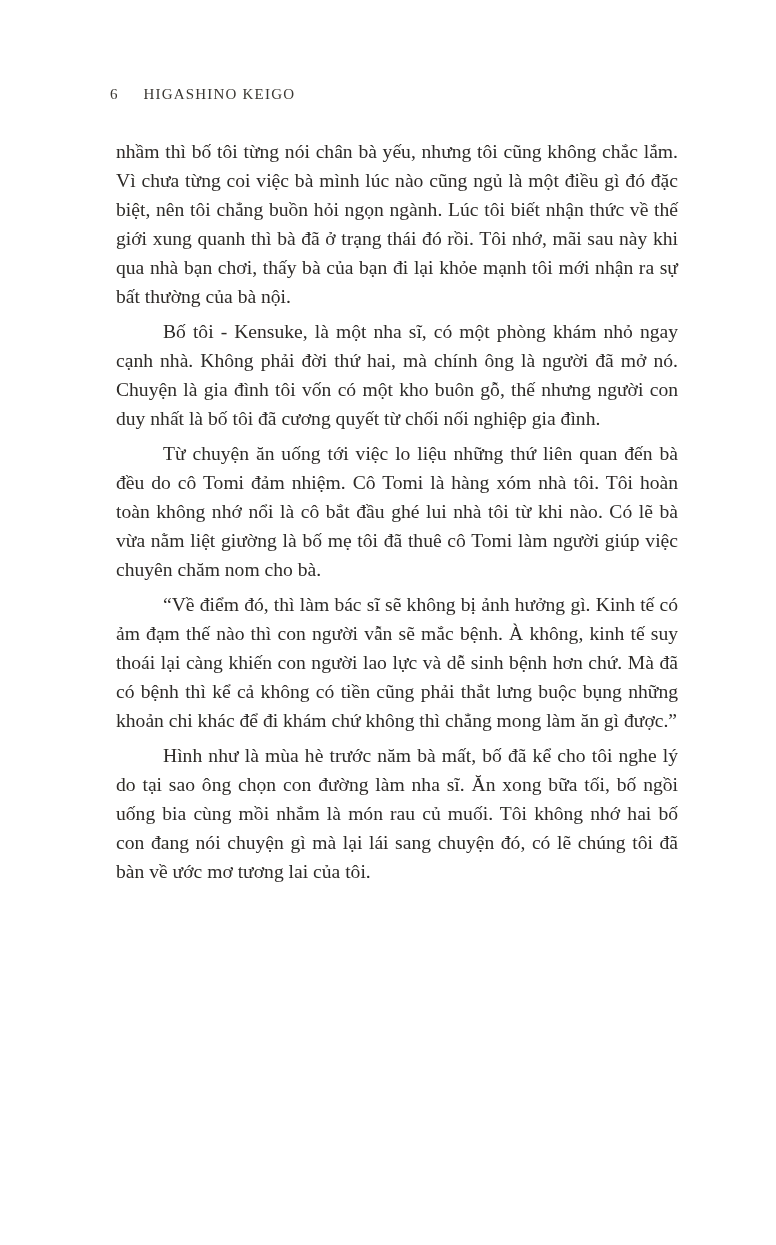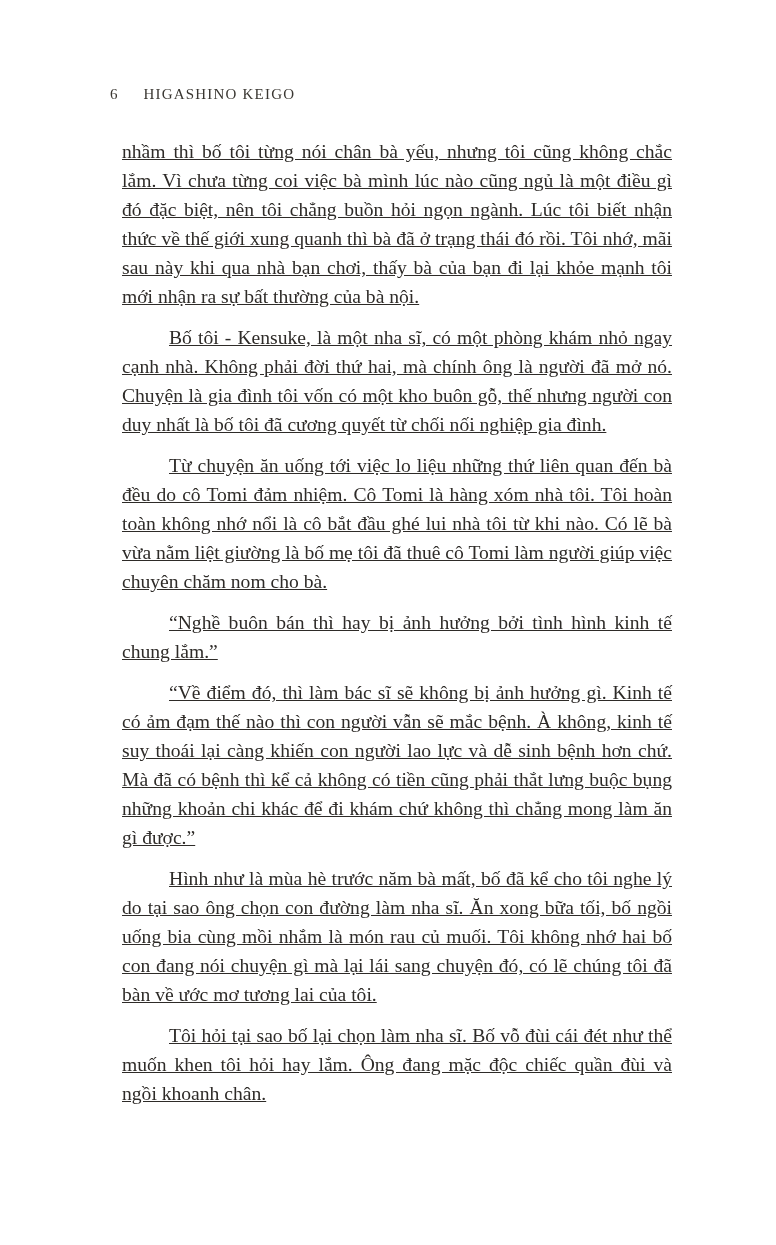--- a/index.html
+++ b/index.html
@@ -32,38 +32,35 @@
     margin-right: 26px;
     letter-spacing: 0;
   }
   .page-body {
     font-size: 19.6px;
     line-height: 29px;
     text-align: justify;
     text-justify: inter-word;
   }
   .para {
-    margin: 12px;
+    margin: 6px;
     padding: 0;
-    text-decoration: underline;
   }
   .para.indent {
     text-indent: 47px;
   }
 </style>
 </head>
 <body>
 
 <div class="page">
   <div class="running-head">
     <span class="page-number">6</span>
     <span class="running-title">HIGASHINO KEIGO</span>
   </div>
   <div class="page-body">
       <p class="para">nhầm thì bố tôi từng nói chân bà yếu, nhưng tôi cũng không chắc lắm. Vì chưa từng coi việc bà mình lúc nào cũng ngủ là một điều gì đó đặc biệt, nên tôi chẳng buồn hỏi ngọn ngành. Lúc tôi biết nhận thức về thế giới xung quanh thì bà đã ở trạng thái đó rồi. Tôi nhớ, mãi sau này khi qua nhà bạn chơi, thấy bà của bạn đi lại khỏe mạnh tôi mới nhận ra sự bất thường của bà nội.</p>
       <p class="para indent">Bố tôi - Kensuke, là một nha sĩ, có một phòng khám nhỏ ngay cạnh nhà. Không phải đời thứ hai, mà chính ông là người đã mở nó. Chuyện là gia đình tôi vốn có một kho buôn gỗ, thế nhưng người con duy nhất là bố tôi đã cương quyết từ chối nối nghiệp gia đình.</p>
       <p class="para indent">Từ chuyện ăn uống tới việc lo liệu những thứ liên quan đến bà đều do cô Tomi đảm nhiệm. Cô Tomi là hàng xóm nhà tôi. Tôi hoàn toàn không nhớ nổi là cô bắt đầu ghé lui nhà tôi từ khi nào. Có lẽ bà vừa nằm liệt giường là bố mẹ tôi đã thuê cô Tomi làm người giúp việc chuyên chăm nom cho bà.</p>
-      <p class="para indent">“Nghề buôn bán thì hay bị ảnh hưởng bởi tình hình kinh tế chung lắm.”</p>
       <p class="para indent">“Về điểm đó, thì làm bác sĩ sẽ không bị ảnh hưởng gì. Kinh tế có ảm đạm thế nào thì con người vẫn sẽ mắc bệnh. À không, kinh tế suy thoái lại càng khiến con người lao lực và dễ sinh bệnh hơn chứ. Mà đã có bệnh thì kể cả không có tiền cũng phải thắt lưng buộc bụng những khoản chi khác để đi khám chứ không thì chẳng mong làm ăn gì được.”</p>
       <p class="para indent">Hình như là mùa hè trước năm bà mất, bố đã kể cho tôi nghe lý do tại sao ông chọn con đường làm nha sĩ. Ăn xong bữa tối, bố ngồi uống bia cùng mồi nhắm là món rau củ muối. Tôi không nhớ hai bố con đang nói chuyện gì mà lại lái sang chuyện đó, có lẽ chúng tôi đã bàn về ước mơ tương lai của tôi.</p>
-      <p class="para indent">Tôi hỏi tại sao bố lại chọn làm nha sĩ. Bố vỗ đùi cái đét như thể muốn khen tôi hỏi hay lắm. Ông đang mặc độc chiếc quần đùi và ngồi khoanh chân.</p>
     </div>
 </div>
 
 </body></html>

